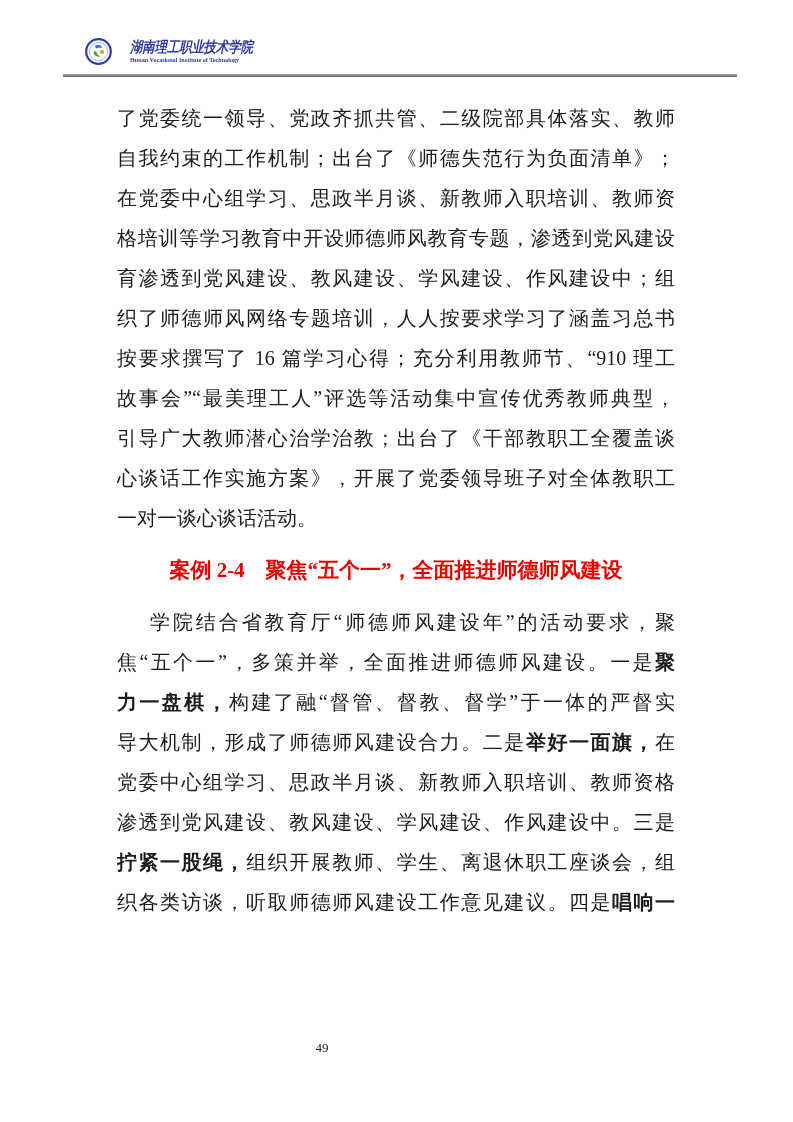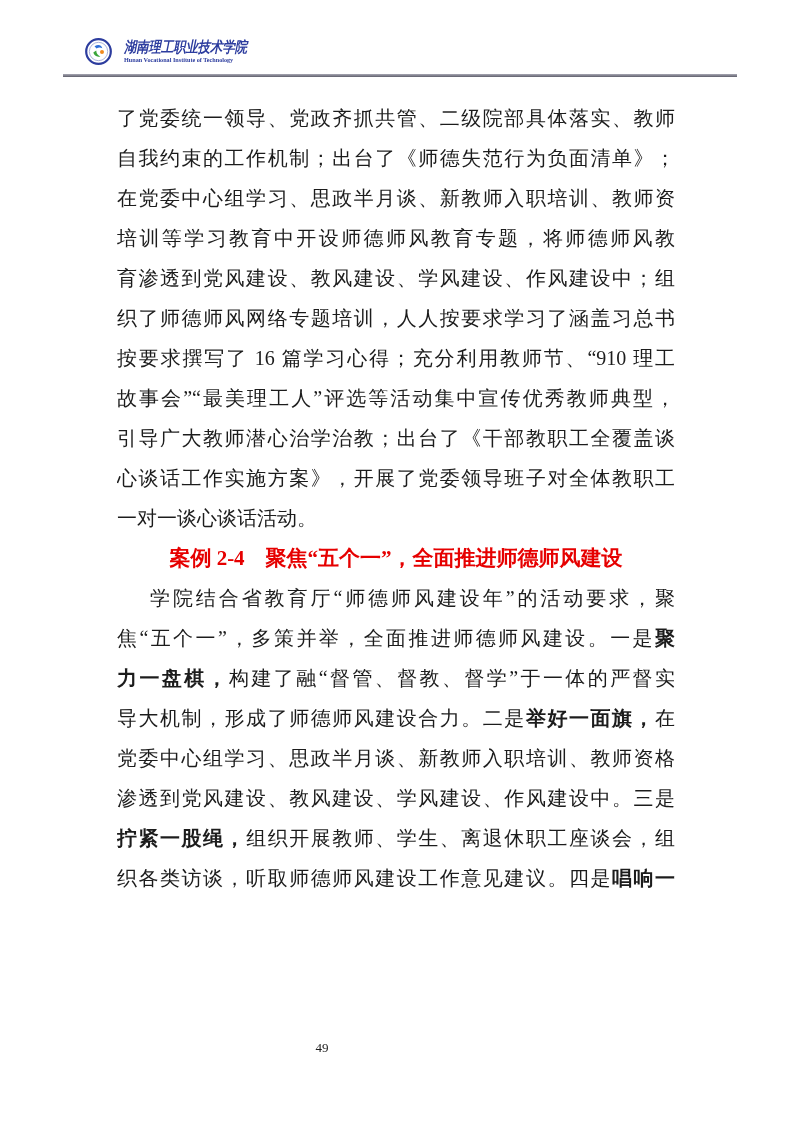--- a/index.html
+++ b/index.html
@@ -16,21 +16,21 @@
 
   
   .page-header {
     position: absolute;
     left: 85px;
     top: 38px;
     display: flex;
     align-items: center;
   }
   .emblem { width: 27px; height: 27px; flex: 0 0 auto; }
-  .logo-text { margin-left: 12px; }
+  .logo-text { margin-left: 18px; }
   .inst-zh {
     font-size: 15px;
     font-weight: bold;
     font-style: italic;
     color: #2c3c9e;
     letter-spacing: 0px;
     white-space: nowrap;
     transform: scaleX(0.82);
     transform-origin: left center;
     line-height: 16px;
@@ -70,21 +70,21 @@
     overflow: hidden;
     white-space: normal;
   }
   .text-line.just { text-align-last: justify; }
   .text-line.indent { text-indent: 33px; }
   .bold { font-weight: bold; }
 
   .case-heading {
     height: 40px;
     line-height: 40px;
-    margin: 0;
+    margin: 12px;
     font-size: 21px;
     font-weight: bold;
     color: #e60000;
     text-align: center;
     white-space: nowrap;
     overflow: hidden;
   }
 
   
   .page-footer {
@@ -121,21 +121,21 @@
     </span>
   </header>
 
   <div class="header-rule"></div>
 
   <main class="doc-body">
     <div>
         <div class="text-line just"><span>了党委统一领导、党政齐抓共管、二级院部具体落实、教师</span></div>
         <div class="text-line just"><span>自我约束的工作机制；出台了《师德失范行为负面清单》；</span></div>
         <div class="text-line just"><span>在党委中心组学习、思政半月谈、新教师入职培训、教师资</span></div>
-        <div class="text-line just"><span>培训等学习教育中开设师德师风教育专题，将师德师风教</span></div>
+        <div class="text-line just"><span>格培训等学习教育中开设师德师风教育专题，渗透到党风建设</span></div>
         <div class="text-line just"><span>育渗透到党风建设、教风建设、学风建设、作风建设中；组</span></div>
         <div class="text-line just"><span>织了师德师风网络专题培训，人人按要求学习了涵盖习总书</span></div>
         <div class="text-line just"><span>按要求撰写了 16 篇学习心得；充分利用教师节、“910 理工</span></div>
         <div class="text-line just"><span>故事会”“最美理工人”评选等活动集中宣传优秀教师典型，</span></div>
         <div class="text-line just"><span>引导广大教师潜心治学治教；出台了《干部教职工全覆盖谈</span></div>
         <div class="text-line just"><span>心谈话工作实施方案》，开展了党委领导班子对全体教职工</span></div>
         <div class="text-line"><span>一对一谈心谈话活动。</span></div>
       </div>
     <h2 class="case-heading">案例 2-4　聚焦“五个一”，全面推进师德师风建设</h2>
     <div>

